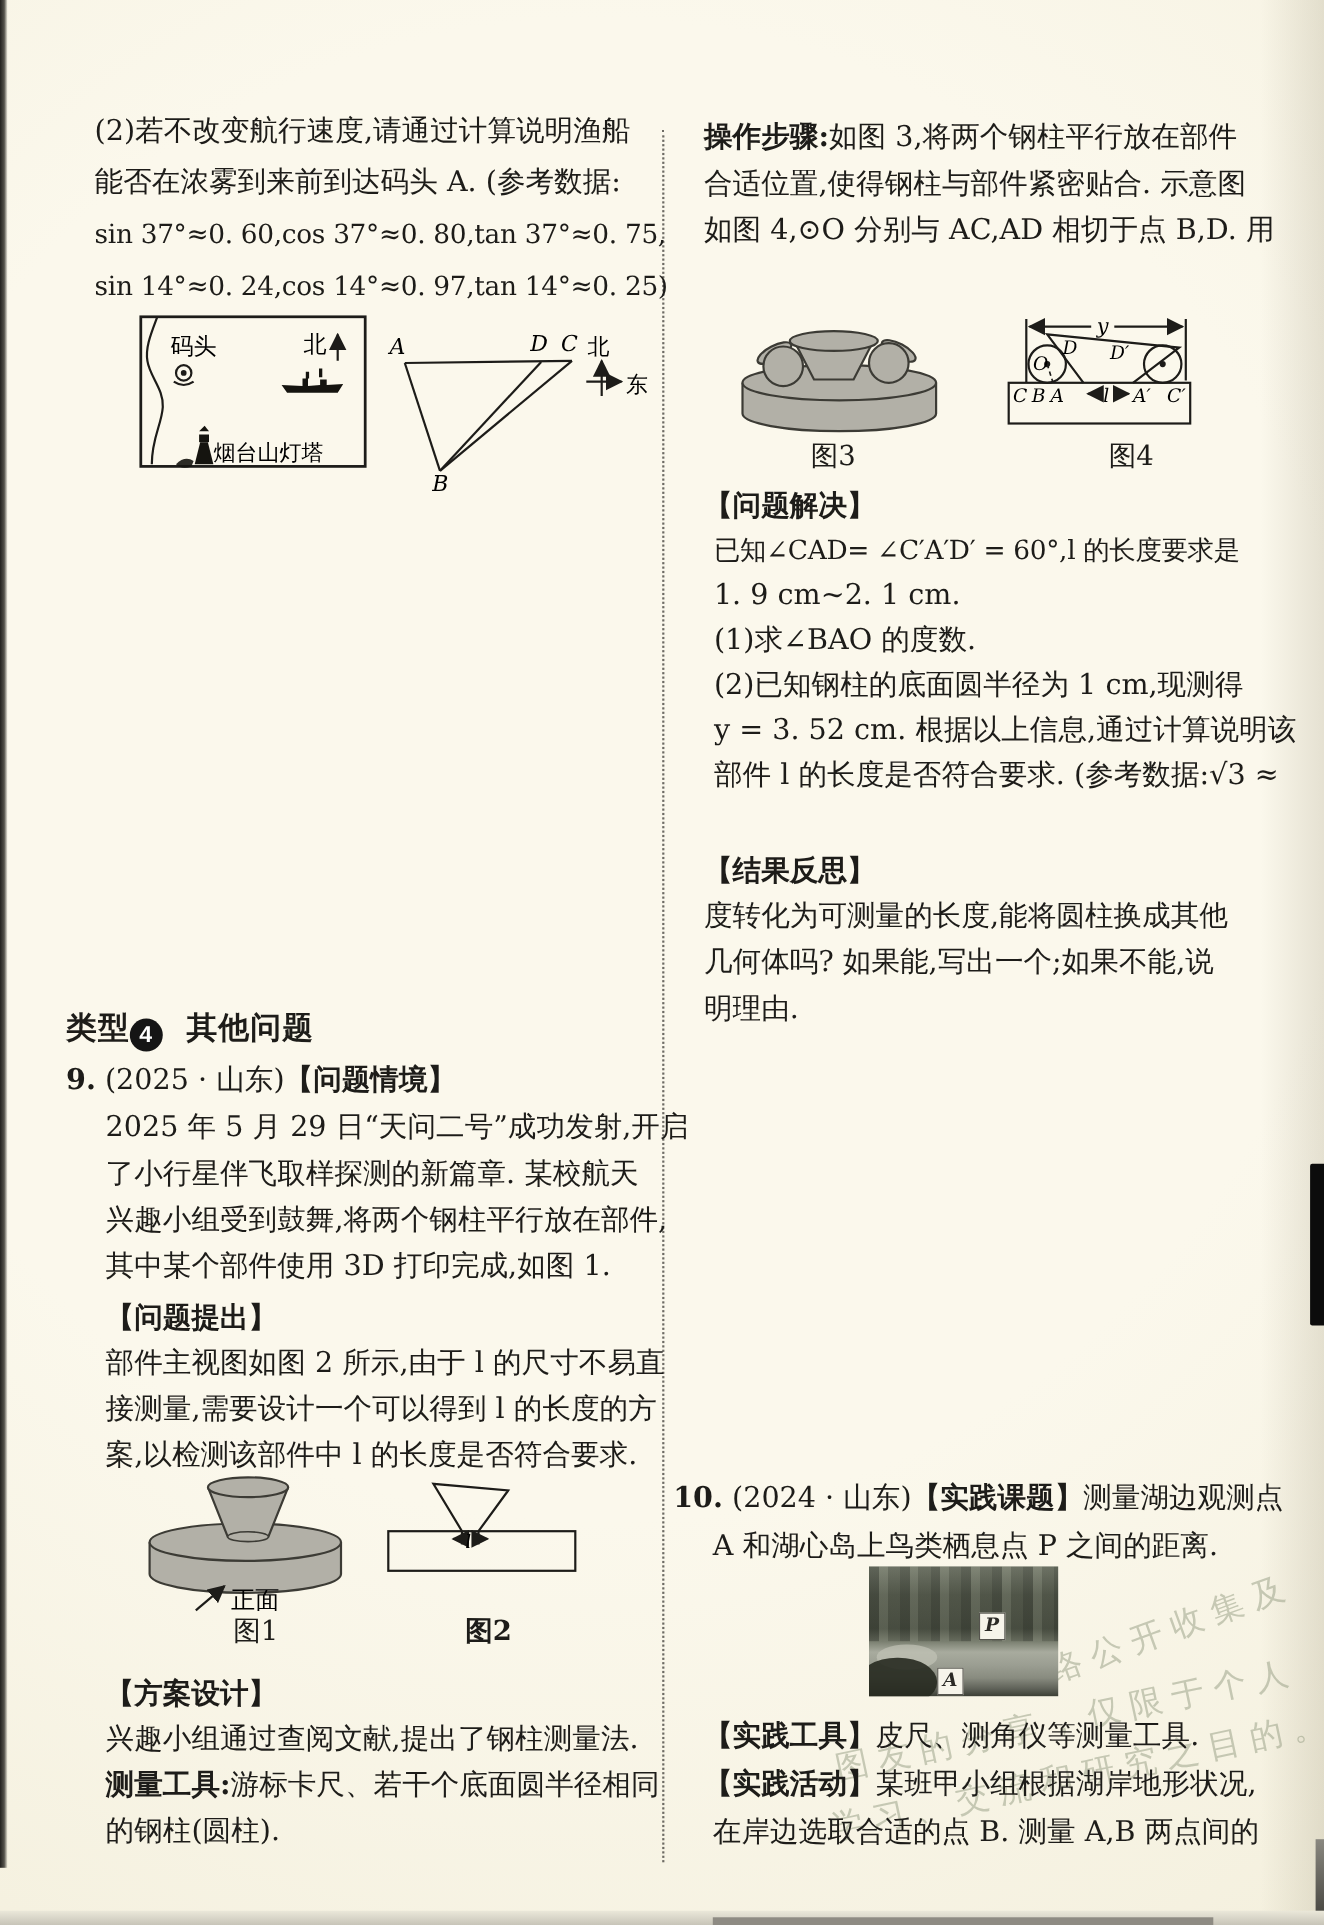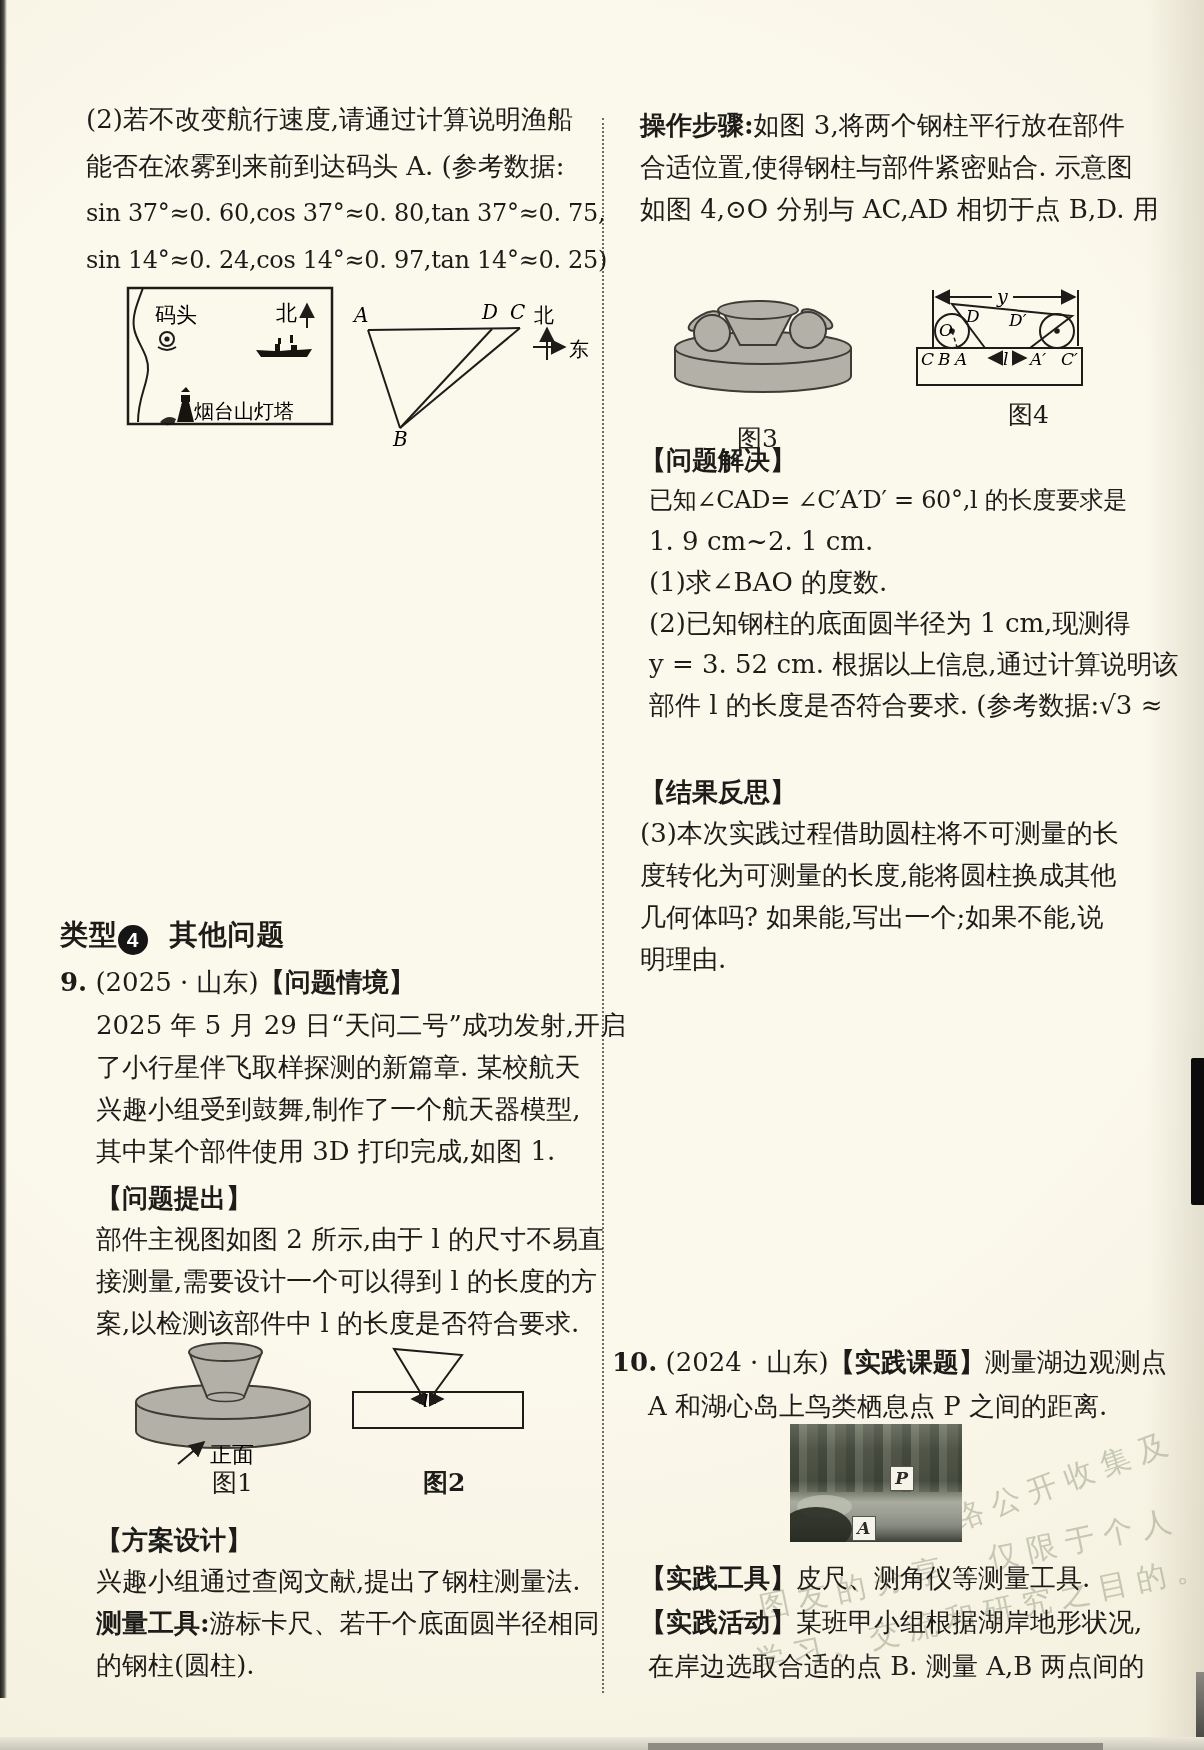--- a/index.html
+++ b/index.html
@@ -130,21 +130,21 @@
   </div>
 
   <div class="abs ln z2" style="left:60px; top:960px;">
     <b>9.</b>
     <span>(2025 · 山东)</span><b>【问题情境】</b>
   </div>
 
   <div class="abs blk lh42 z2" style="left:96px; top:1004px;">
     <div class="ln">2025 年 5 月 29 日“天问二号”成功发射,开启</div>
     <div class="ln">了小行星伴飞取样探测的新篇章. 某校航天</div>
-    <div class="ln">兴趣小组受到鼓舞,制作了一个航天器模型,</div>
+    <div class="ln">兴趣小组受到鼓舞,将两个钢柱平行放在部件,</div>
     <div class="ln">其中某个部件使用 3D 打印完成,如图 1.</div>
   </div>
 
   <div class="abs ln hd z2" style="left:96px; top:1176px;">【问题提出】</div>
 
   <div class="abs blk lh42 z2" style="left:96px; top:1218px;">
     <div class="ln">部件主视图如图 2 所示,由于 l 的尺寸不易直</div>
     <div class="ln">接测量,需要设计一个可以得到 l 的长度的方</div>
     <div class="ln">案,以检测该部件中 l 的长度是否符合要求.</div>
   </div>
@@ -222,38 +222,37 @@
     <text x="294" y="54" font-size="17" font-style="italic">O</text>
     <text x="321" y="40" font-size="17" font-style="italic">D</text>
     <text x="364" y="44" font-size="17" font-style="italic">D′</text>
     <text x="276" y="83" font-size="17" font-style="italic">C</text>
     <text x="293" y="83" font-size="17" font-style="italic">B</text>
     <text x="310" y="83" font-size="17" font-style="italic">A</text>
     <text x="358" y="83" font-size="17" font-style="italic">l</text>
     <text x="385" y="83" font-size="17" font-style="italic">A′</text>
     <text x="416" y="83" font-size="17" font-style="italic">C′</text>
   </svg>
-  <div class="caption z2" style="left:737px; top:398px;margin-top:24px;">图3</div>
+  <div class="caption z2" style="left:737px; top:398px;">图3</div>
   <div class="caption z2" style="left:1008px; top:398px;">图4</div>
 
   <div class="abs ln hd z2" style="left:640px; top:438px;">【问题解决】</div>
 
   <div class="abs blk lh41 z2" style="left:649px; top:480px;">
     <div class="ln math">已知∠CAD= ∠C′A′D′ = 60°,l 的长度要求是</div>
     <div class="ln">1. 9 cm~2. 1 cm.</div>
     <div class="ln">(1)求∠BAO 的度数.</div>
     <div class="ln">(2)已知钢柱的底面圆半径为 1 cm,现测得</div>
     <div class="ln">y = 3. 52 cm. 根据以上信息,通过计算说明该</div>
     <div class="ln">部件 l 的长度是否符合要求. (参考数据:√3 ≈</div>
   </div>
 
   <div class="abs ln hd z2" style="left:640px; top:770px;">【结果反思】</div>
 
   <div class="abs blk lh42 z2" style="left:640px; top:812px;">
-    <div class="ln">(3)本次实践过程借助圆柱将不可测量的长</div>
     <div class="ln">度转化为可测量的长度,能将圆柱换成其他</div>
     <div class="ln">几何体吗? 如果能,写出一个;如果不能,说</div>
     <div class="ln">明理由.</div>
   </div>
 
   <div class="abs ln z2" style="left:612px; top:1340px;">
     <b>10.</b>
     <span>(2024 · 山东)</span><b>【实践课题】</b><span>测量湖边观测点</span>
   </div>
   <div class="abs ln z2" style="left:648px; top:1384px;">A 和湖心岛上鸟类栖息点 P 之间的距离.</div>

